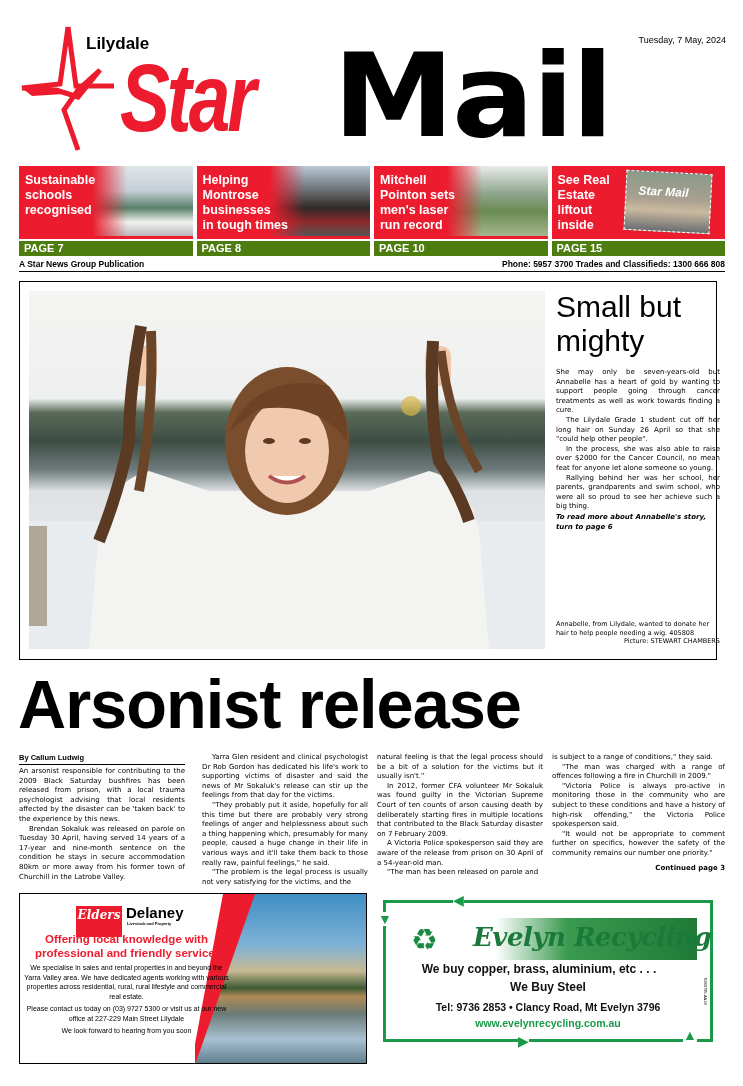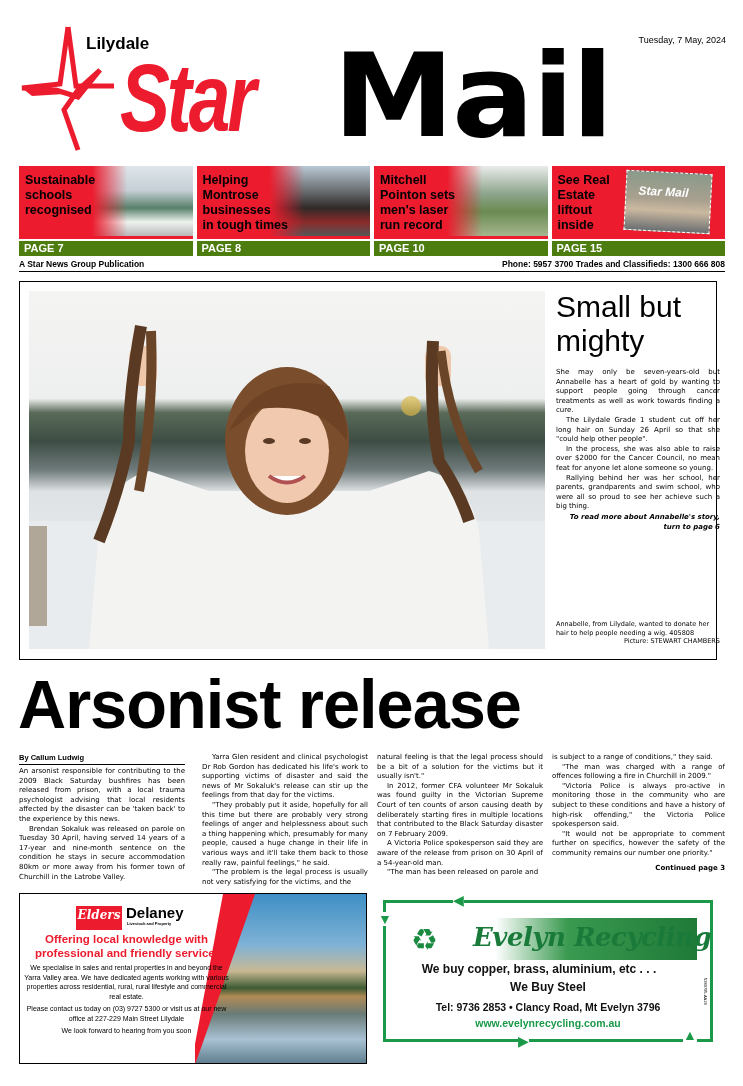--- a/index.html
+++ b/index.html
@@ -12,62 +12,62 @@
   .lilydale { position: absolute; left: 86px; top: 34px; font-size: 17px; font-weight: bold; letter-spacing: 0; font-family: "Liberation Sans", sans-serif; }
   .title-star { position: absolute; left: 120px; top: 50px; font-size: 96px; line-height: 96px; font-weight: bold; font-style: italic; color: #ec1c2e; letter-spacing: -4px; transform: scaleX(0.78); transform-origin: left top; font-family: "Liberation Sans", sans-serif; }
   .title-mail { position: absolute; left: 333px; top: 38px; font-size: 116px; line-height: 116px; font-weight: bold; color: #000; letter-spacing: -2px; transform: scaleX(1.05); transform-origin: left top; font-family: "DejaVu Sans", sans-serif; }
   .date { position: absolute; right: 17px; top: 35px; font-size: 9px; color: #000; }
 
   
   .promo-strip { position: absolute; left: 19px; top: 166px; width: 706px; height: 90px; display: flex; gap: 4px; }
   .promo { position: relative; flex: 1; height: 90px; background: #ec1c2e; overflow: hidden; }
   .promo-photo { position: absolute; right: 0; top: 0; width: 58%; height: 70px; }
   .promo-photo::before { content: ""; position: absolute; inset: 0; background: linear-gradient(90deg, #ec1c2e 0%, rgba(236,28,46,0) 35%); z-index: 2; }
-  .promo-text { position: absolute; left: 6px; top: 7px; z-index: 3; color: #000000; font-weight: bold; font-size: 12.5px; line-height: 15px; white-space: pre-line; }
+  .promo-text { position: absolute; left: 6px; top: 7px; z-index: 3; color: #ffffff; font-weight: bold; font-size: 12.5px; line-height: 15px; white-space: pre-line; }
   .promo-page { position: absolute; left: 0; bottom: 0; width: 100%; height: 17px; background: #4d7c0f; border-top: 2px solid #fff; color: #fff; font-weight: bold; font-size: 11px; line-height: 15px; padding-left: 5px; z-index: 4; }
 
   .ph-1 { background: linear-gradient(180deg, #dfe6ea 0%, #c5cfd6 35%, #58806a 60%, #eef2ef 80%, #b8b8b8 100%); }
   .ph-2 { background: linear-gradient(180deg, #b9c9d6 0%, #6b6f72 35%, #2f2a28 60%, #8c2a2a 80%, #555 100%); }
   .ph-3 { background: linear-gradient(180deg, #e9ecea 0%, #8da48b 40%, #6a8b52 65%, #a5b68e 100%); }
   .ph-4-card { position: absolute; right: 14px; top: 6px; width: 86px; height: 60px; background: linear-gradient(180deg, #8a9a8a 0%, #a9a08f 45%, #cbb9a0 65%, #6b6f72 100%); transform: rotate(3deg); border: 1px dashed #fff; z-index: 3; }
   .ph-4-card span { position: absolute; left: 12px; top: 12px; color: #fff; font-weight: bold; font-style: italic; font-size: 12px; }
 
   
   .publine { position: absolute; left: 19px; top: 258px; width: 706px; height: 14px; border-bottom: 1.5px solid #000; font-size: 8.5px; font-weight: bold; line-height: 12px; }
   .publine .right { position: absolute; right: 0; top: 0; }
 
   
   .feature { position: absolute; left: 19px; top: 281px; width: 698px; height: 379px; border: 1px solid #000; }
   .photo { position: absolute; left: 9px; top: 9px; width: 516px; height: 358px; overflow: hidden; background: linear-gradient(180deg, #f4f4f2 0%, #eef0ef 30%, #5a6a58 34%, #3e4d44 42%, #6f7b7c 50%, #dfe2e4 56%, #f1f2f3 100%); }
   .feature-title { position: absolute; left: 536px; top: 8px; font-size: 30px; line-height: 34px; font-weight: normal; color: #000; width: 165px; font-family: "Liberation Sans", sans-serif; }
   .feature-body { position: absolute; left: 536px; top: 86px; width: 164px; font-size: 7px; line-height: 9.6px; text-align: justify; font-family: "DejaVu Sans", sans-serif; }
   .feature-body p { text-indent: 10px; }
   .feature-body p:first-child { text-indent: 0; }
-  .feature-body .more { text-align: right; text-indent: 0; font-weight: bold; font-style: italic; margin-top: 1px; }
+  .feature-body .more { text-align: left; text-indent: 0; font-weight: bold; font-style: italic; margin-top: 1px; }
   .caption { position: absolute; left: 536px; top: 338px; width: 164px; font-size: 6.5px; line-height: 8.5px; font-family: "DejaVu Sans", sans-serif; }
   .caption .credit { text-align: right; }
 
   
   .headline { position: absolute; left: 18px; top: 668px; font-size: 68px; line-height: 72px; font-weight: bold; letter-spacing: -1px; transform: scaleX(0.98); transform-origin: left top; font-family: "Liberation Sans", sans-serif; }
 
   
   .article { position: absolute; left: 19px; top: 753px; width: 706px; height: 135px; }
   .byline { position: absolute; left: 0; top: 0; width: 166px; font-size: 7.5px; font-weight: bold; border-bottom: 1px solid #000; padding-bottom: 2px; }
   .col { position: absolute; width: 166px; font-size: 7px; line-height: 9.6px; text-align: justify; font-family: "DejaVu Sans", sans-serif; }
   .col p { text-indent: 10px; }
   .col p.noindent { text-indent: 0; }
   .col1 { left: 0; top: 14px; }
   .col2 { left: 183px; top: 0; }
   .col3 { left: 358px; top: 0; }
   .col4 { left: 533px; top: 0; width: 173px; }
   .continued { text-align: right; font-weight: bold; text-indent: 0 !important; margin-top: 5px; }
 
   
   .ad-elders { position: absolute; left: 19px; top: 893px; width: 348px; height: 171px; border: 1px solid #000; overflow: hidden; background: #fff; }
-  .elders-logo { position: absolute; left: 56px; top: 12px; width: 46px; height: 24px; background: #ec1c2e; color: #fff; font-style: italic; font-weight: bold; font-size: 12px; line-height: 19px; text-align: center; font-family: "DejaVu Serif", serif; }
+  .elders-logo { position: absolute; left: 56px; top: 12px; width: 46px; height: 31px; background: #ec1c2e; color: #fff; font-style: italic; font-weight: bold; font-size: 12px; line-height: 19px; text-align: center; font-family: "DejaVu Serif", serif; }
   .delaney { position: absolute; left: 106px; top: 10px; font-size: 15px; font-weight: bold; }
   .delaney-sub { position: absolute; left: 107px; top: 27px; font-size: 4px; font-weight: bold; }
   .elders-head { position: absolute; left: 4px; top: 39px; width: 205px; text-align: center; color: #ec1c2e; font-weight: bold; font-size: 11.5px; line-height: 13.5px; }
   .elders-body { position: absolute; left: 4px; top: 69px; width: 205px; text-align: center; font-size: 7px; line-height: 9.5px; }
   .elders-body p { margin-bottom: 3px; }
   .elders-photo { position: absolute; left: 175px; top: 0; width: 173px; height: 171px; background: linear-gradient(180deg, #3f8fc5 0%, #7fb2d6 30%, #c8b993 45%, #3d5b33 55%, #b08a55 60%, #6a7b76 70%, #a8c1d3 85%, #5a7a8a 100%); clip-path: polygon(30% 0, 100% 0, 100% 100%, 0 100%); }
   .elders-red { position: absolute; left: 175px; top: 0; width: 60px; height: 171px; background: #ec1c2e; clip-path: polygon(28px 0, 60px 0, 0 171px, 0 150px); }
 
   .ad-recycling { position: absolute; left: 383px; top: 900px; width: 335px; height: 152px; }
   .rec-border { position: absolute; left: 0; top: 0; width: 330px; height: 142px; border: 3px solid #1a9a48; }

